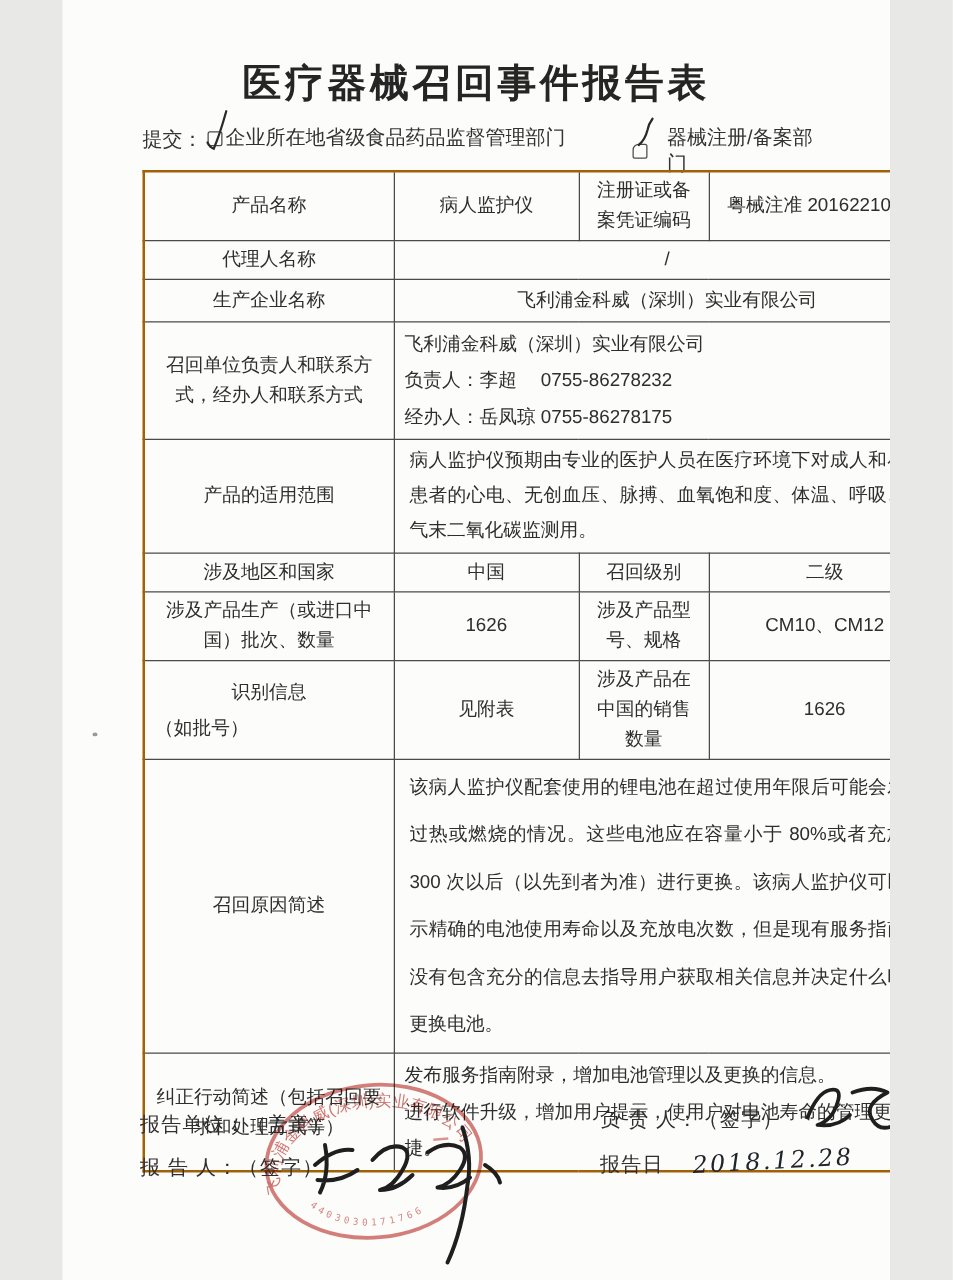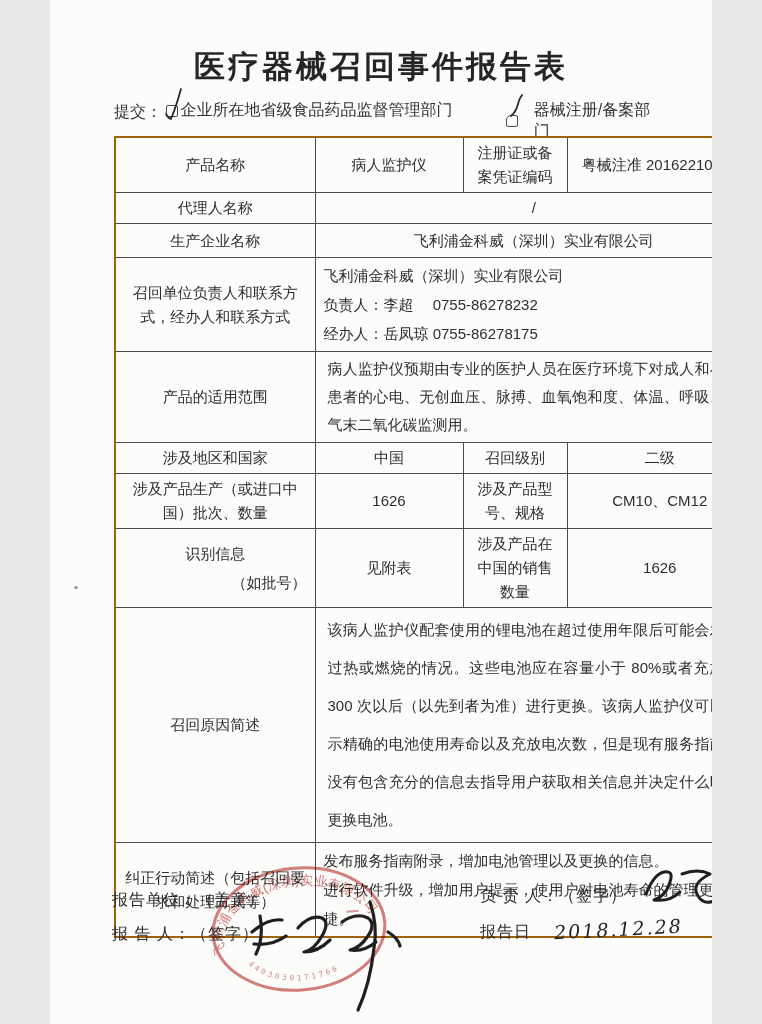--- a/index.html
+++ b/index.html
@@ -153,21 +153,21 @@
         </tr>
         <tr style="height: 48px;">
           <td class="c">涉及产品生产（或进口中国）批次、数量</td>
           <td class="c">1626</td>
           <td class="c">涉及产品型号、规格</td>
           <td class="c">CM10、CM12</td>
         </tr>
         <tr style="height: 52px;">
           <td class="lines center-lines">
             <div style="text-align: center;">识别信息</div>
-            <div style="text-align: right;">（如批号）</div>
+            <div style="text-align: left;">（如批号）</div>
           </td>
           <td class="c">见附表</td>
           <td class="c">涉及产品在中国的销售数量</td>
           <td class="c">1626</td>
         </tr>
         <tr style="height: 190px;">
           <td class="c">召回原因简述</td>
           <td colspan="3" class="l sp">该病人监护仪配套使用的锂电池在超过使用年限后可能会发生过热或燃烧的情况。这些电池应在容量小于 80%或者充放电 300 次以后（以先到者为准）进行更换。该病人监护仪可以显示精确的电池使用寿命以及充放电次数，但是现有服务指南中没有包含充分的信息去指导用户获取相关信息并决定什么时候更换电池。</td>
         </tr>
         <tr style="height: 90px;">

